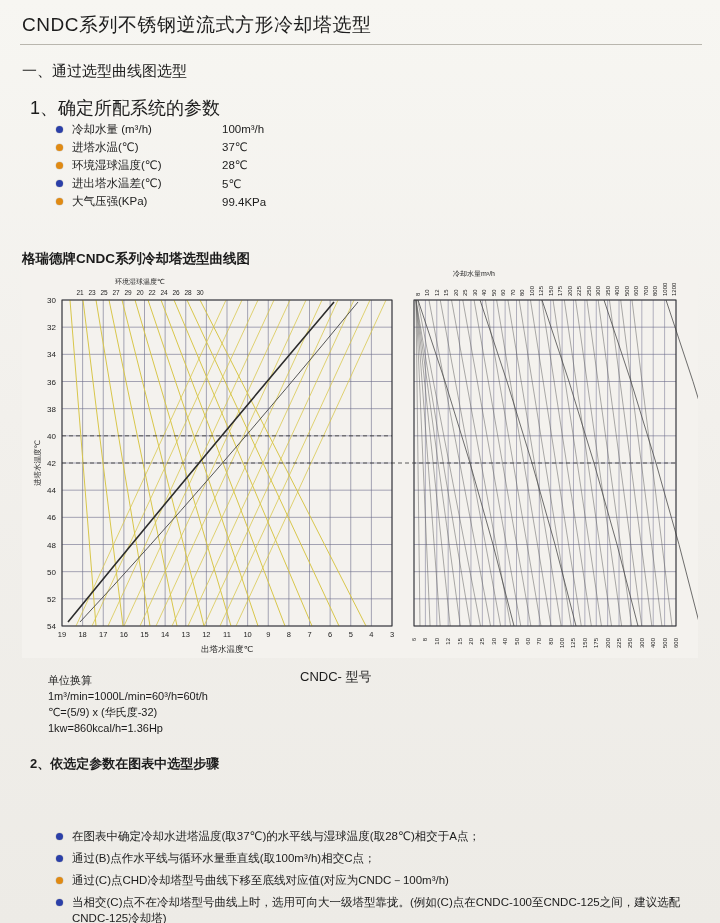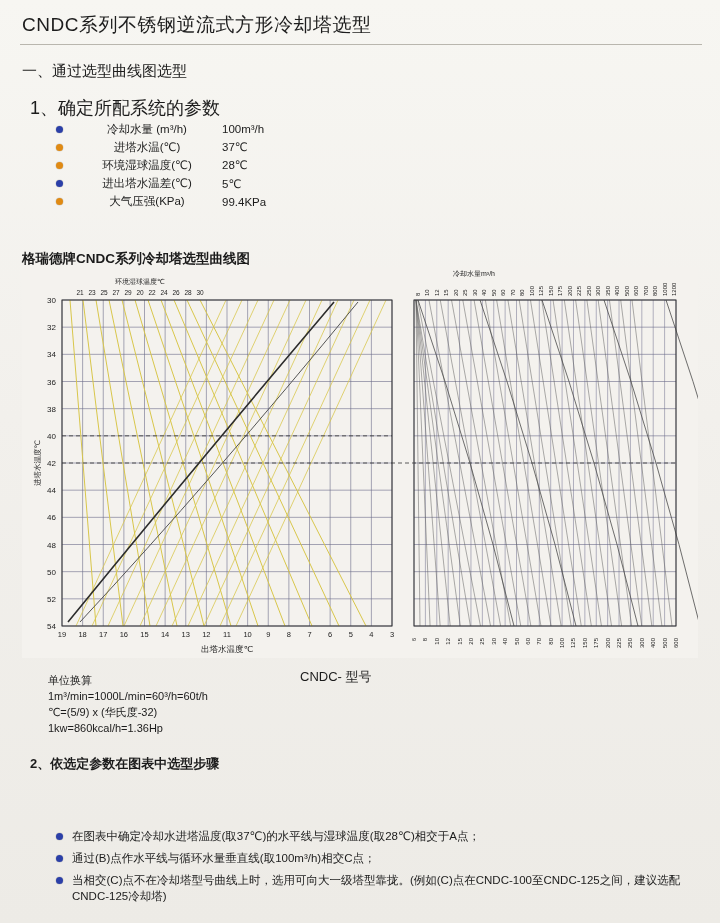--- a/index.html
+++ b/index.html
@@ -29,21 +29,21 @@
     font-size:15px;font-weight:normal;color:#1b1b1b;
   }
   .h3{
     position:absolute;left:30px;top:96px;
     font-size:18px;color:#1b1b1b;
   }
   .params{
     position:absolute;left:56px;top:120px;
     font-size:11.5px;color:#1b1b1b;
   }
-  .prow{display:flex;align-items:center;height:18.2px;text-align:center;}
+  .prow{display:flex;align-items:center;height:18.2px;}
   .dot{
     width:7px;height:7px;border-radius:50%;
     margin-right:9px;flex:0 0 auto;
     box-shadow:0 0 0 .5px rgba(0,0,0,.15);
   }
   .plabel{width:150px;}
   .pvalue{}
 
   .chart-title{
     position:absolute;left:22px;top:250px;
@@ -362,16 +362,20 @@
 <div class="steps">
   <div class="srow">
     <span class="dot" style="background:#2b3fa8"></span>
     <span class="stext">在图表中确定冷却水进塔温度(取37℃)的水平线与湿球温度(取28℃)相交于A点；</span>
   </div>
   <div class="srow">
     <span class="dot" style="background:#2b3fa8"></span>
     <span class="stext">通过(B)点作水平线与循环水量垂直线(取100m³/h)相交C点；</span>
   </div>
   <div class="srow">
+    <span class="dot" style="background:#e08a13"></span>
+    <span class="stext">通过(C)点CHD冷却塔型号曲线下移至底线对应值(对应为CNDC－100m³/h)</span>
+  </div>
+  <div class="srow">
     <span class="dot" style="background:#2b3fa8"></span>
     <span class="stext">当相交(C)点不在冷却塔型号曲线上时，选用可向大一级塔型靠拢。(例如(C)点在CNDC-100至CNDC-125之间，建议选配CNDC-125冷却塔)</span>
   </div>
 </div>
 
 </body></html>

